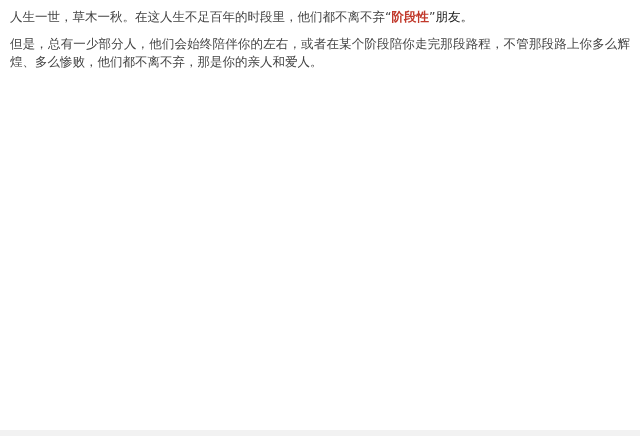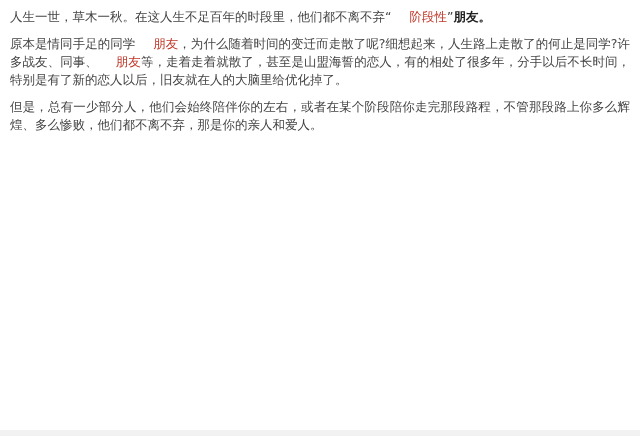--- a/index.html
+++ b/index.html
@@ -24,37 +24,35 @@
     font-size: 12.5px;
     line-height: 18px;
     text-align: justify;
   }
   .para {
     margin: 0 0 9px 0;
     word-break: break-all;
   }
   .highlight {
     color: var(--hl);
-    font-weight: normal;
-    margin-left: 18px;
+    font-weight: bold;
   }
   .strong {
     color: var(--strong);
-    font-weight: bold;
+    font-weight: normal;
   }
   .bottom-strip {
     position: absolute;
     left: 0;
     bottom: 0;
     width: 640px;
     height: 6px;
     background: #f2f2f2;
   }
 </style>
 </head>
 <body>
 
 <div class="article">
     <p class="para"><span>人生一世，草木一秋。在这人生不足百年的时段里，他们都不离不弃“</span><span class="highlight">阶段性</span><span>”</span><span class="strong">朋友。</span></p>
-    <p class="para"><span>原本是情同手足的同学</span><span class="highlight">朋友</span><span>，为什么随着时间的变迁而走散了呢?细想起来，人生路上走散了的何止是同学?许多战友、同事、</span><span class="highlight">朋友</span><span>等，走着走着就散了，甚至是山盟海誓的恋人，有的相处了很多年，分手以后不长时间，特别是有了新的恋人以后，旧友就在人的大脑里给优化掉了。</span></p>
     <p class="para"><span>但是，总有一少部分人，他们会始终陪伴你的左右，或者在某个阶段陪你走完那段路程，不管那段路上你多么辉煌、多么惨败，他们都不离不弃，那是你的亲人和爱人。</span></p>
   </div>
 <div class="bottom-strip"></div>
 
 </body></html>

